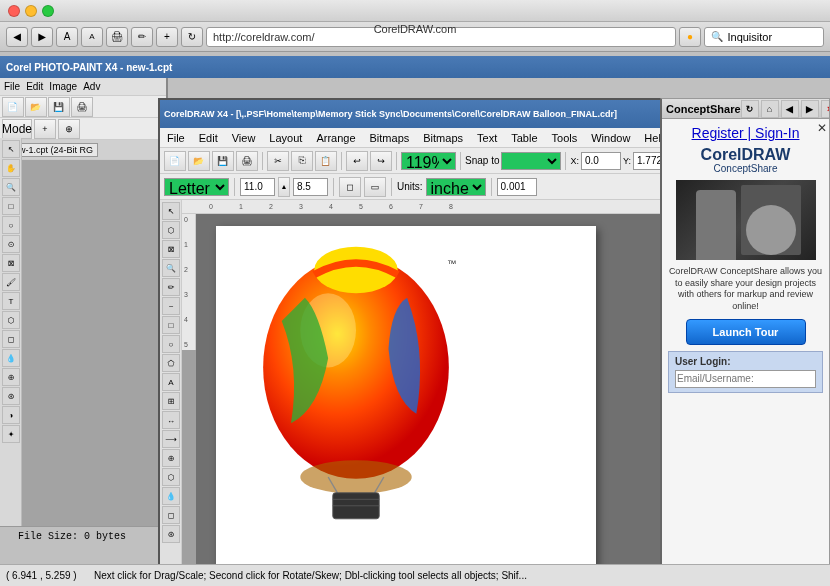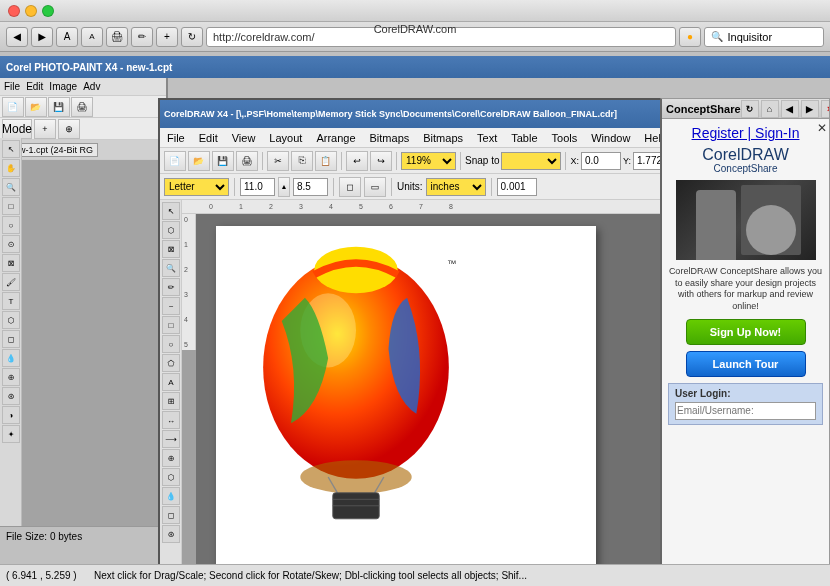--- a/index.html
+++ b/index.html
@@ -125,21 +125,21 @@
       display: flex; align-items: center; justify-content: center;
       font-size: 9px; cursor: pointer;
     }
     .tb-separator { width: 1px; height: 18px; background: #bbb; margin: 0 2px; }
     .tb-input {
       height: 18px; border: 1px solid #999;
       background: white; padding: 8px 3px; font-size: 10px;
     }
     .tb-select {
       height: 18px; border: 1px solid #999;
-      background: #fde047; font-size: 10px;
+      background: #22c55e; font-size: 16px;
     }
 
     
     .coreldraw-toolbar2 {
       height: 26px;
       background: #ebebeb;
       border-bottom: 1px solid #ccc;
       display: flex;
       align-items: center;
       padding: 0 4px;
@@ -247,21 +247,21 @@
       border: 1px solid #bbb;
       display: flex; align-items: center; justify-content: center;
       font-size: 9px; cursor: pointer;
     }
     .cs-content {
       padding: 6px;
       display: flex; flex-direction: column; align-items: center;
       gap: 6px;
     }
     .cs-register-link { font-size: 14px; color: #0000cc; text-decoration: underline; cursor: pointer; }
-    .cs-logo { font-size: 16px; font-weight: normal; color: #1a3a6a; line-height: 1; }
+    .cs-logo { font-size: 16px; font-weight: bold; color: #1a3a6a; line-height: 1; }
     .cs-logo-sub { font-size: 10px; color: #1a3a6a; }
     .cs-image { width: 140px; height: 80px; background: #333; overflow: hidden; position: relative; }
     .cs-description { font-size: 9px; color: #333; text-align: center; line-height: 1.3; }
     .cs-btn-green {
       width: 120px; height: 26px;
       background: linear-gradient(to bottom, #66cc00, #44aa00);
       border: 1px solid #338800;
       border-radius: 4px;
       display: flex; align-items: center; justify-content: center;
       color: white; font-size: 11px; font-weight: bold;
@@ -292,21 +292,21 @@
     }
 
     
     .photo-paint-status {
       position: absolute;
       bottom: 0; left: 0;
       width: 160px; height: 20px;
       background: #c0c0c0;
       border-top: 1px solid #999;
       display: flex; align-items: center;
-      padding: 0 6px; font-size: 10px;
+      padding: 0 18px; font-size: 10px; font-family: Liberation Mono, monospace;
     }
 
     
     .ruler-mark {
       display: inline-block;
       font-size: 7px;
       color: #555;
       width: 30px;
       text-align: center;
     }
@@ -625,21 +625,20 @@
 
       <div class="cs-image">
 
         <div style="width:100%; height:100%; background: linear-gradient(135deg, #222 0%, #444 50%, #222 100%); position:relative; display:flex; align-items:center; justify-content:center;">
           <div style="width:60px; height:70px; background:#555; border-radius:2px; position:absolute; right:15px; top:5px;"></div>
           <div style="width:40px; height:80px; background:#777; border-radius:4px; position:absolute; left:20px; top:10px;"></div>
           <div style="width:50px; height:50px; background:#999; border-radius:50%; position:absolute; right:20px; bottom:5px;"></div>
         </div>
       </div>
       <div class="cs-description">CorelDRAW ConceptShare allows you to easily share your design projects with others for markup and review online!</div>
-      <div class="cs-btn-green">Sign Up Now!</div>
       <div class="cs-btn-blue">Launch Tour</div>
       <div class="cs-login-section">
         <div class="cs-login-label">User Login:</div>
         <input class="cs-login-input" placeholder="Email/Username:" style="">
       </div>
     </div>
   </div>
 </div>
 
 <div style="position:absolute; bottom:0; left:0; width:830px; height:22px; background:#e0e0e0; border-top:1px solid #aaa; display:flex; align-items:center; padding:0 6px; font-size:10px; gap:8px; z-index:30;">

